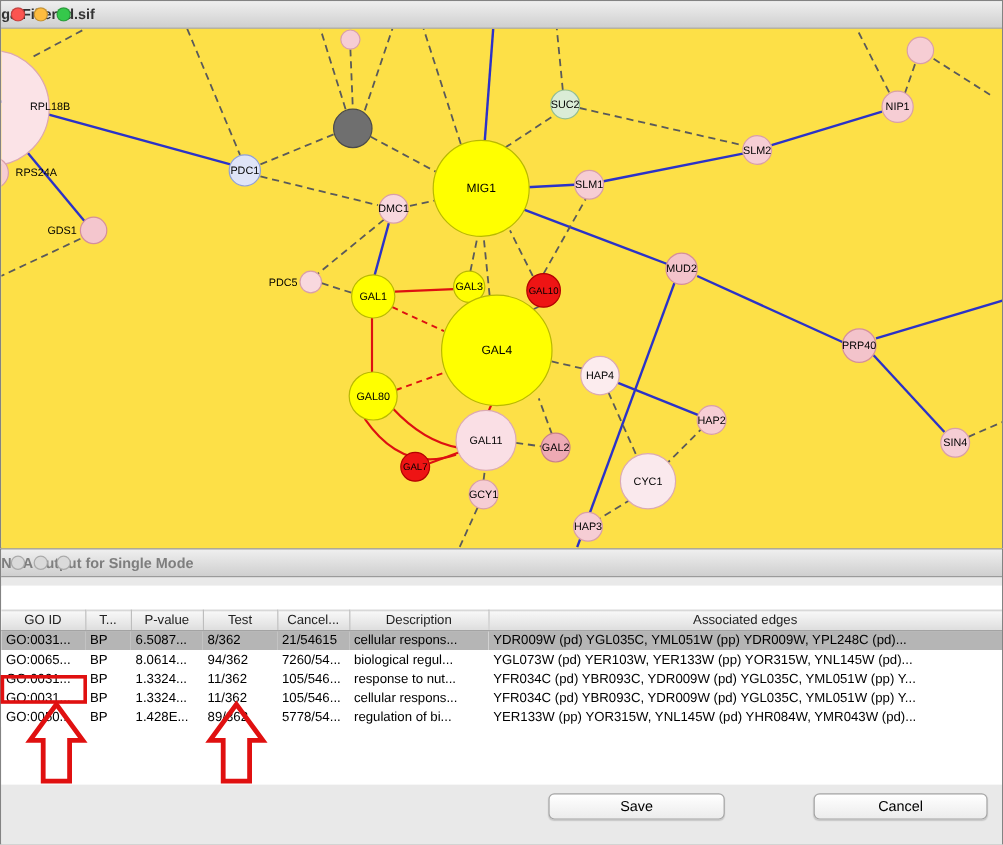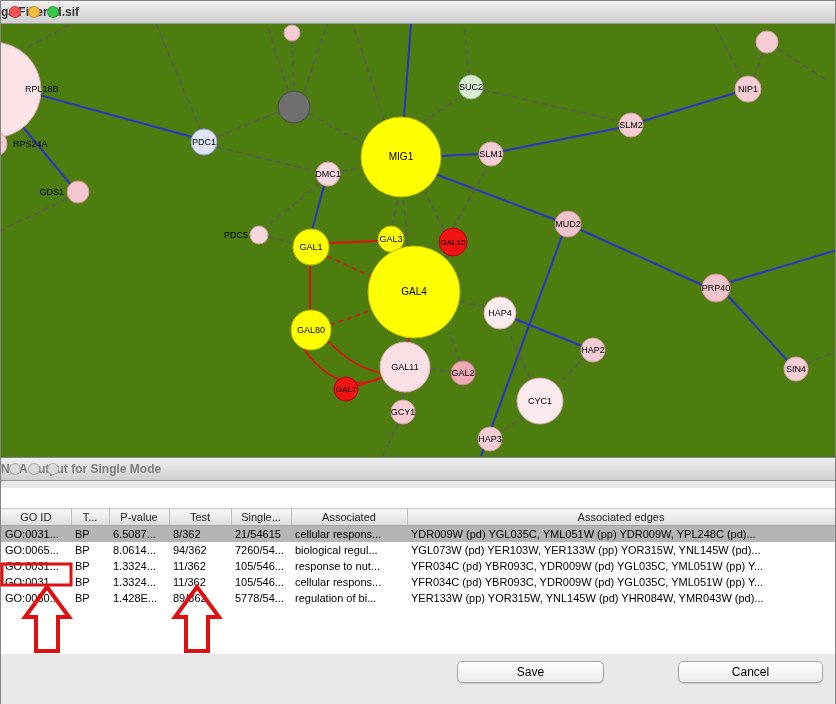--- a/index.html
+++ b/index.html
@@ -4,21 +4,21 @@
 <style>
   html,body{margin:0;padding:0;background:#ffffff;font-family:"Liberation Sans",sans-serif;}
   .stage{position:relative;width:836px;height:704px;overflow:hidden;background:#fff;}
   .win{position:absolute;left:0;width:836px;border:1px solid #838383;box-sizing:border-box;background:#e9e9e9;}
   .win-graph{top:0;height:457px;}
   .win-table{top:457px;height:247px;}
   .titlebar{position:relative;height:22px;background:linear-gradient(#efefef,#cfcfcf);border-bottom:1px solid #9a9a9a;text-align:left;font-size:12px;font-weight:bold;line-height:22px;color:#333;}
   .titlebar.inactive{color:#7e7e7e;}
   .lights{position:absolute;left:8px;top:5px;display:flex;gap:7px;}
   .light{width:12px;height:12px;border-radius:50%;border:1px solid rgba(0,0,0,0.22);box-sizing:border-box;display:inline-block;}
-  .graph-area{position:relative;width:834px;height:508px;background:#4d7c0f;overflow:hidden;}
+  .graph-area{position:relative;width:834px;height:508px;background:#fde047;overflow:hidden;}
   svg{display:block;}
   svg text{font-family:"Liberation Sans",sans-serif;fill:#000;}
   .gap{height:7px;background:#e9e9e9;}
   .table-wrap{height:166px;background:#ffffff;overflow:hidden;}
   table{border-collapse:collapse;table-layout:fixed;width:834px;font-size:11px;background:#fff;margin-top:20px;}
   thead th{height:16px;background:linear-gradient(#f8f8f8,#dddddd);border-right:1px solid #bdbdbd;border-bottom:1px solid #a3a3a3;border-top:1px solid #cfcfcf;font-weight:normal;color:#222;overflow:hidden;white-space:nowrap;padding:0 2px;text-align:center;line-height:16px;}
   tbody td{height:16px;line-height:16px;padding:0 4px;overflow:hidden;white-space:nowrap;color:#000;background:transparent;}
   tr.selected td{background:#b5b5b5;}
   .footer{position:relative;height:50px;background:#e9e9e9;}
   .btn{position:absolute;top:7px;height:22px;background:linear-gradient(#ffffff,#ececec);border:1px solid #a5a5a5;border-radius:5px;font-size:12px;text-align:center;line-height:20px;color:#000;box-shadow:0 1px 1px rgba(0,0,0,0.15);box-sizing:border-box;cursor:default;}
@@ -181,22 +181,22 @@
             <col style="width: 60px;">
             <col style="width: 116px;">
             <col style="width: 428px;">
           </colgroup>
           <thead>
             <tr>
               <th>GO ID</th>
               <th>T...</th>
               <th>P-value</th>
               <th>Test</th>
-              <th>Single...</th>
-              <th>Associated</th>
+              <th>Cancel...</th>
+              <th>Description</th>
               <th>Associated edges</th>
             </tr>
           </thead>
           <tbody>
             <tr class="selected">
               <td style="background: rgb(181, 181, 181);">GO:0031...</td>
               <td style="background: rgb(181, 181, 181);">BP</td>
               <td style="background: rgb(181, 181, 181);">6.5087...</td>
               <td style="background: rgb(181, 181, 181);">8/362</td>
               <td style="background: rgb(181, 181, 181);">21/54615</td>

